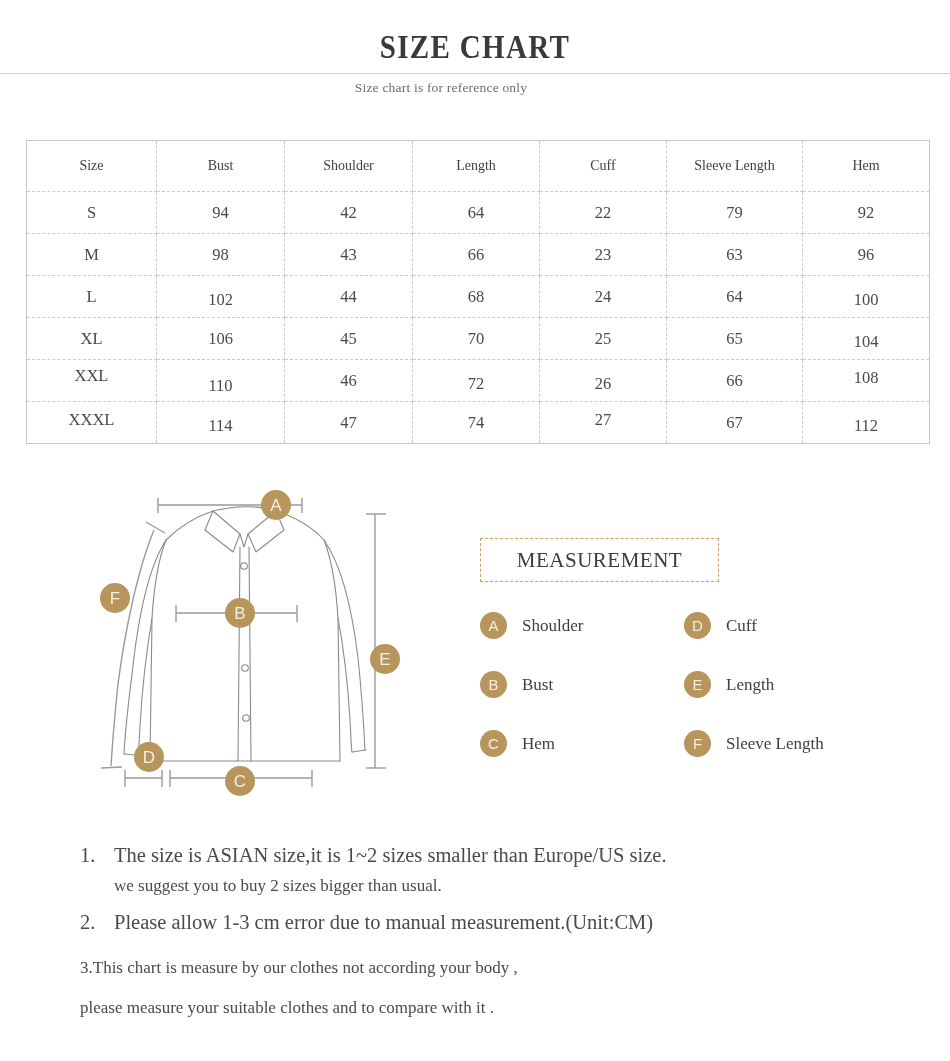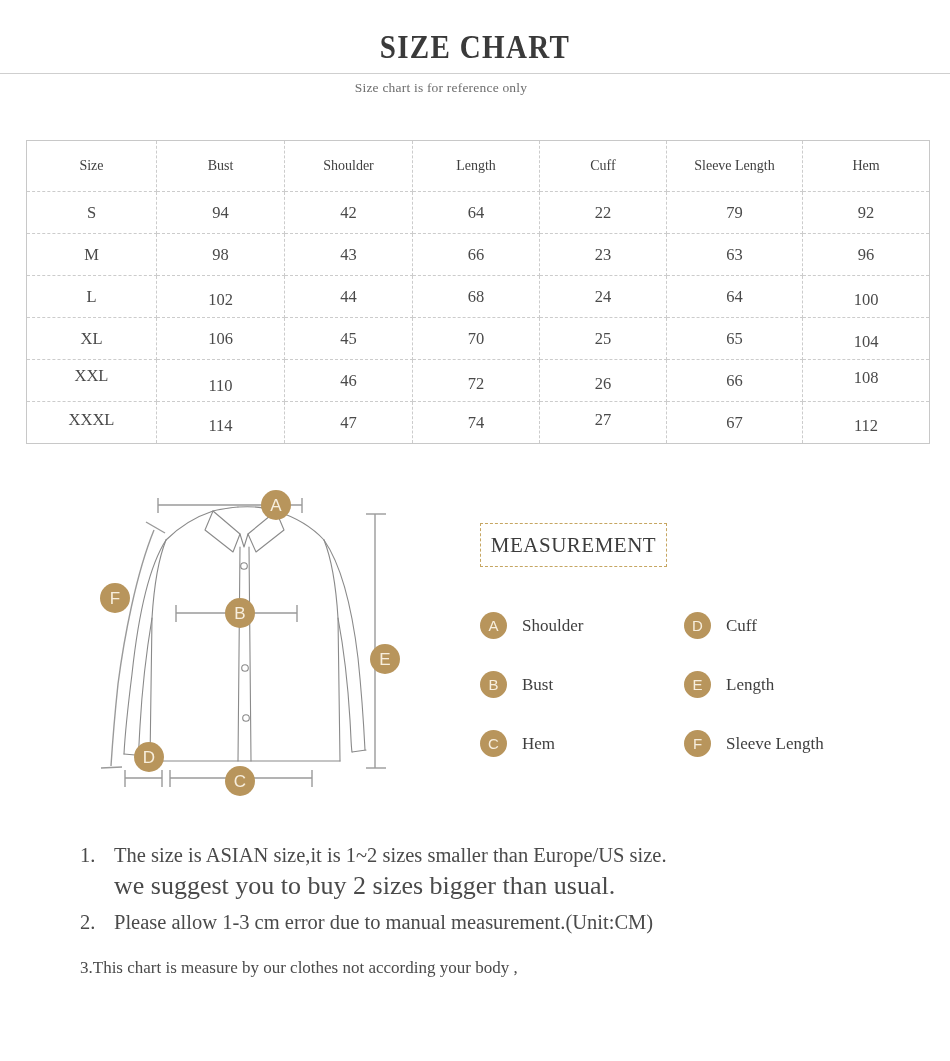--- a/index.html
+++ b/index.html
@@ -112,22 +112,22 @@
     top: 478px;
     width: 360px;
     height: 330px;
   }
   .diagram svg { display: block; }
 
   
   .measurement-box {
     position: absolute;
     left: 480px;
-    top: 523px;
-    width: 187px;
+    top: 538px;
+    width: 239px;
     height: 44px;
     border: 1px dashed #c6a662;
     box-sizing: border-box;
   }
   .measurement-box span {
     display: block;
     text-align: center;
     line-height: 42px;
     font-size: 21px;
     letter-spacing: 0.5px;
@@ -412,23 +412,24 @@
     </div>
   </div>
 </div>
 
 <div class="notes">
 
   <div class="note-row">
     <span class="note-num">1.</span>
     <span>The size is ASIAN size,it is 1~2 sizes smaller than Europe/US size.</span>
   </div>
-  <div class="note-line2" style="font-size:26px;line-height:27px;margin-bottom:10px;">
+  <div class="note-line2" style="font-size:17px;line-height:27px;margin-bottom:10px;">
     <span>we suggest you to buy 2 sizes bigger than usual.</span>
   </div>
 
   <div class="note-row" style="margin-bottom:12px;">
     <span class="note-num">2.</span>
     <span>Please allow 1-3 cm error due to manual measurement.(Unit:CM)</span>
   </div>
 
   <div class="note-plain">3.This chart is measure by our clothes not according your body ,</div>
+  <div class="note-plain">please measure your suitable clothes and to compare with it .</div>
 </div>
 
 </body></html>

